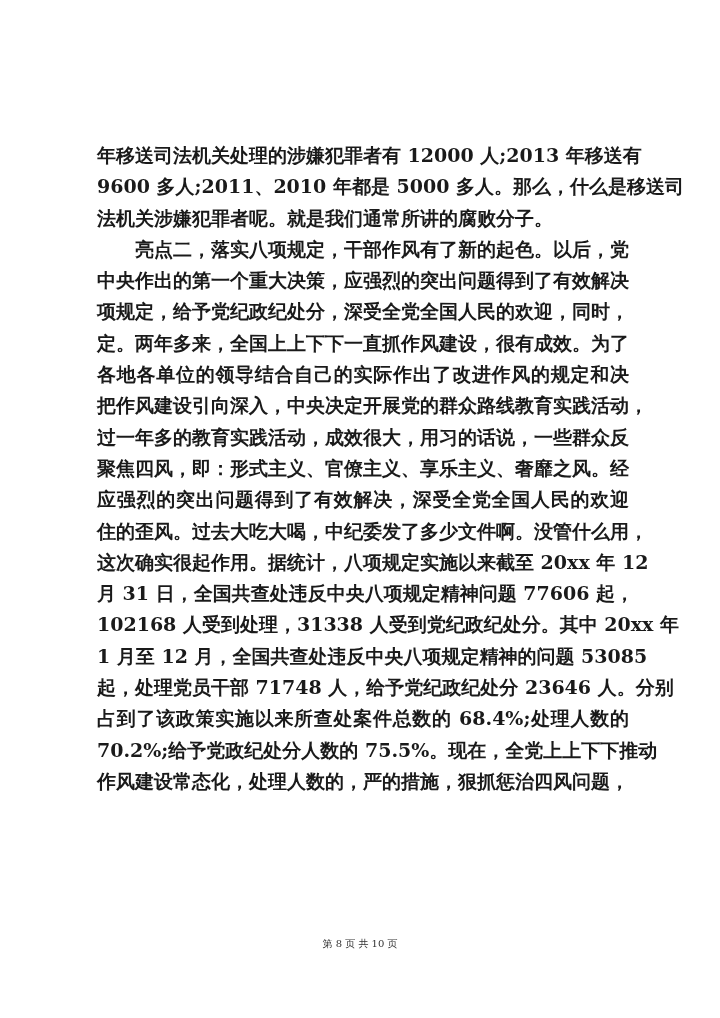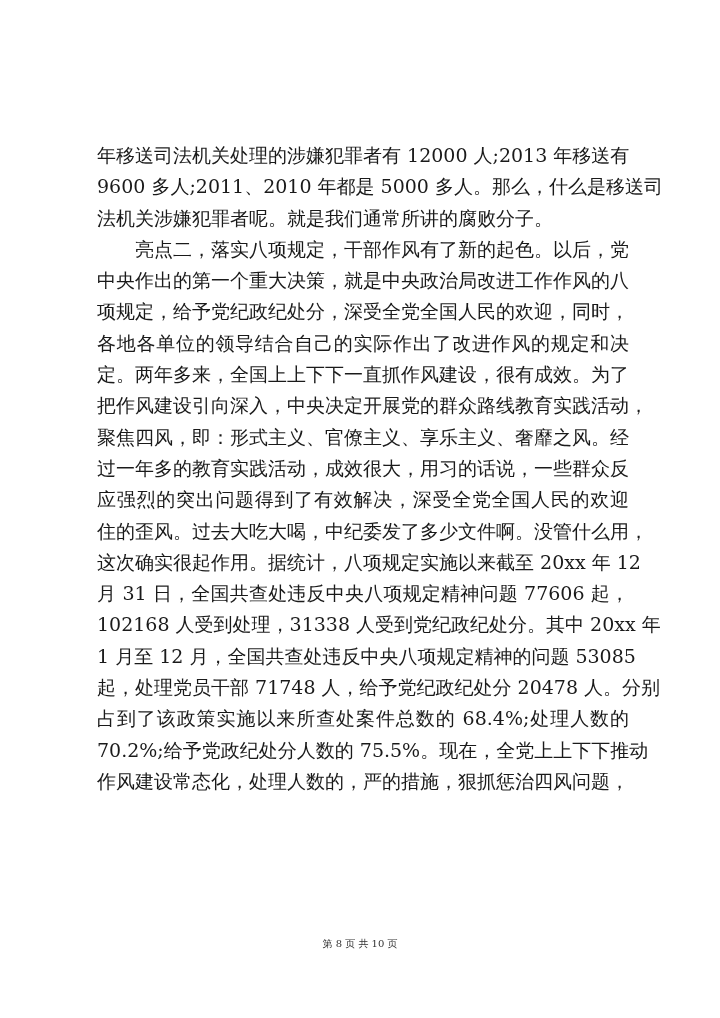--- a/index.html
+++ b/index.html
@@ -3,21 +3,21 @@
 <meta charset="utf-8">
 <style>
   html, body { margin: 0; padding: 0; background: #ffffff; }
   body { width: 720px; height: 1018px; position: relative; overflow: hidden; }
   .page {
     position: absolute; left: 0; top: 0; width: 720px; height: 1018px; background: #ffffff;
   }
   .body-text {
     position: absolute; left: 97px; top: 140px; width: 532px;
     font-family: "DejaVu Serif", "Liberation Serif", serif;
-    font-size: 19px; line-height: 31.3px; color: #1a1a1a;
+    font-size: 19px; line-height: 31.3px; color: #1a1a1a; font-weight: bold;
   }
   .line {
     display: block; white-space: nowrap; height: 31.3px;
     text-align: justify; text-align-last: justify;
   }
   .line.last { text-align-last: left; }
   .footer {
     position: absolute; left: 0; width: 720px; top: 937px; text-align: center;
     font-family: "DejaVu Serif", "Liberation Serif", serif;
     font-size: 10px; color: #333333;
@@ -25,33 +25,33 @@
 </style>
 </head>
 <body>
 
 <div class="page">
   <div class="body-text">
     <span class="line">年移送司法机关处理的涉嫌犯罪者有 12000 人;2013 年移送有</span>
     <span class="line">9600 多人;2011、2010 年都是 5000 多人。那么，什么是移送司</span>
     <span class="line last">法机关涉嫌犯罪者呢。就是我们通常所讲的腐败分子。</span>
     <span class="line">　　亮点二，落实八项规定，干部作风有了新的起色。以后，党</span>
-    <span class="line">中央作出的第一个重大决策，就是中央政治局改进工作作风的八</span>
+    <span class="line">中央作出的第一个重大决策，应强烈的突出问题得到了有效解决</span>
     <span class="line">项规定，给予党纪政纪处分，深受全党全国人民的欢迎，同时，</span>
+    <span class="line">定。两年多来，全国上上下下一直抓作风建设，很有成效。为了</span>
     <span class="line">各地各单位的领导结合自己的实际作出了改进作风的规定和决</span>
-    <span class="line">定。两年多来，全国上上下下一直抓作风建设，很有成效。为了</span>
     <span class="line">把作风建设引向深入，中央决定开展党的群众路线教育实践活动，</span>
+    <span class="line">过一年多的教育实践活动，成效很大，用习的话说，一些群众反</span>
     <span class="line">聚焦四风，即：形式主义、官僚主义、享乐主义、奢靡之风。经</span>
-    <span class="line">过一年多的教育实践活动，成效很大，用习的话说，一些群众反</span>
     <span class="line">应强烈的突出问题得到了有效解决，深受全党全国人民的欢迎</span>
     <span class="line">住的歪风。过去大吃大喝，中纪委发了多少文件啊。没管什么用，</span>
     <span class="line">这次确实很起作用。据统计，八项规定实施以来截至 20xx 年 12</span>
     <span class="line">月 31 日，全国共查处违反中央八项规定精神问题 77606 起，</span>
     <span class="line">102168 人受到处理，31338 人受到党纪政纪处分。其中 20xx 年</span>
     <span class="line">1 月至 12 月，全国共查处违反中央八项规定精神的问题 53085</span>
-    <span class="line">起，处理党员干部 71748 人，给予党纪政纪处分 20478 人。分别</span>
+    <span class="line">起，处理党员干部 71748 人，给予党纪政纪处分 23646 人。分别</span>
     <span class="line">占到了该政策实施以来所查处案件总数的 68.4%;处理人数的</span>
     <span class="line">70.2%;给予党政纪处分人数的 75.5%。现在，全党上上下下推动</span>
     <span class="line">作风建设常态化，处理人数的，严的措施，狠抓惩治四风问题，</span>
   </div>
 
   <div class="footer">第 8 页  共 10 页</div>
 </div>
 
 </body></html>

